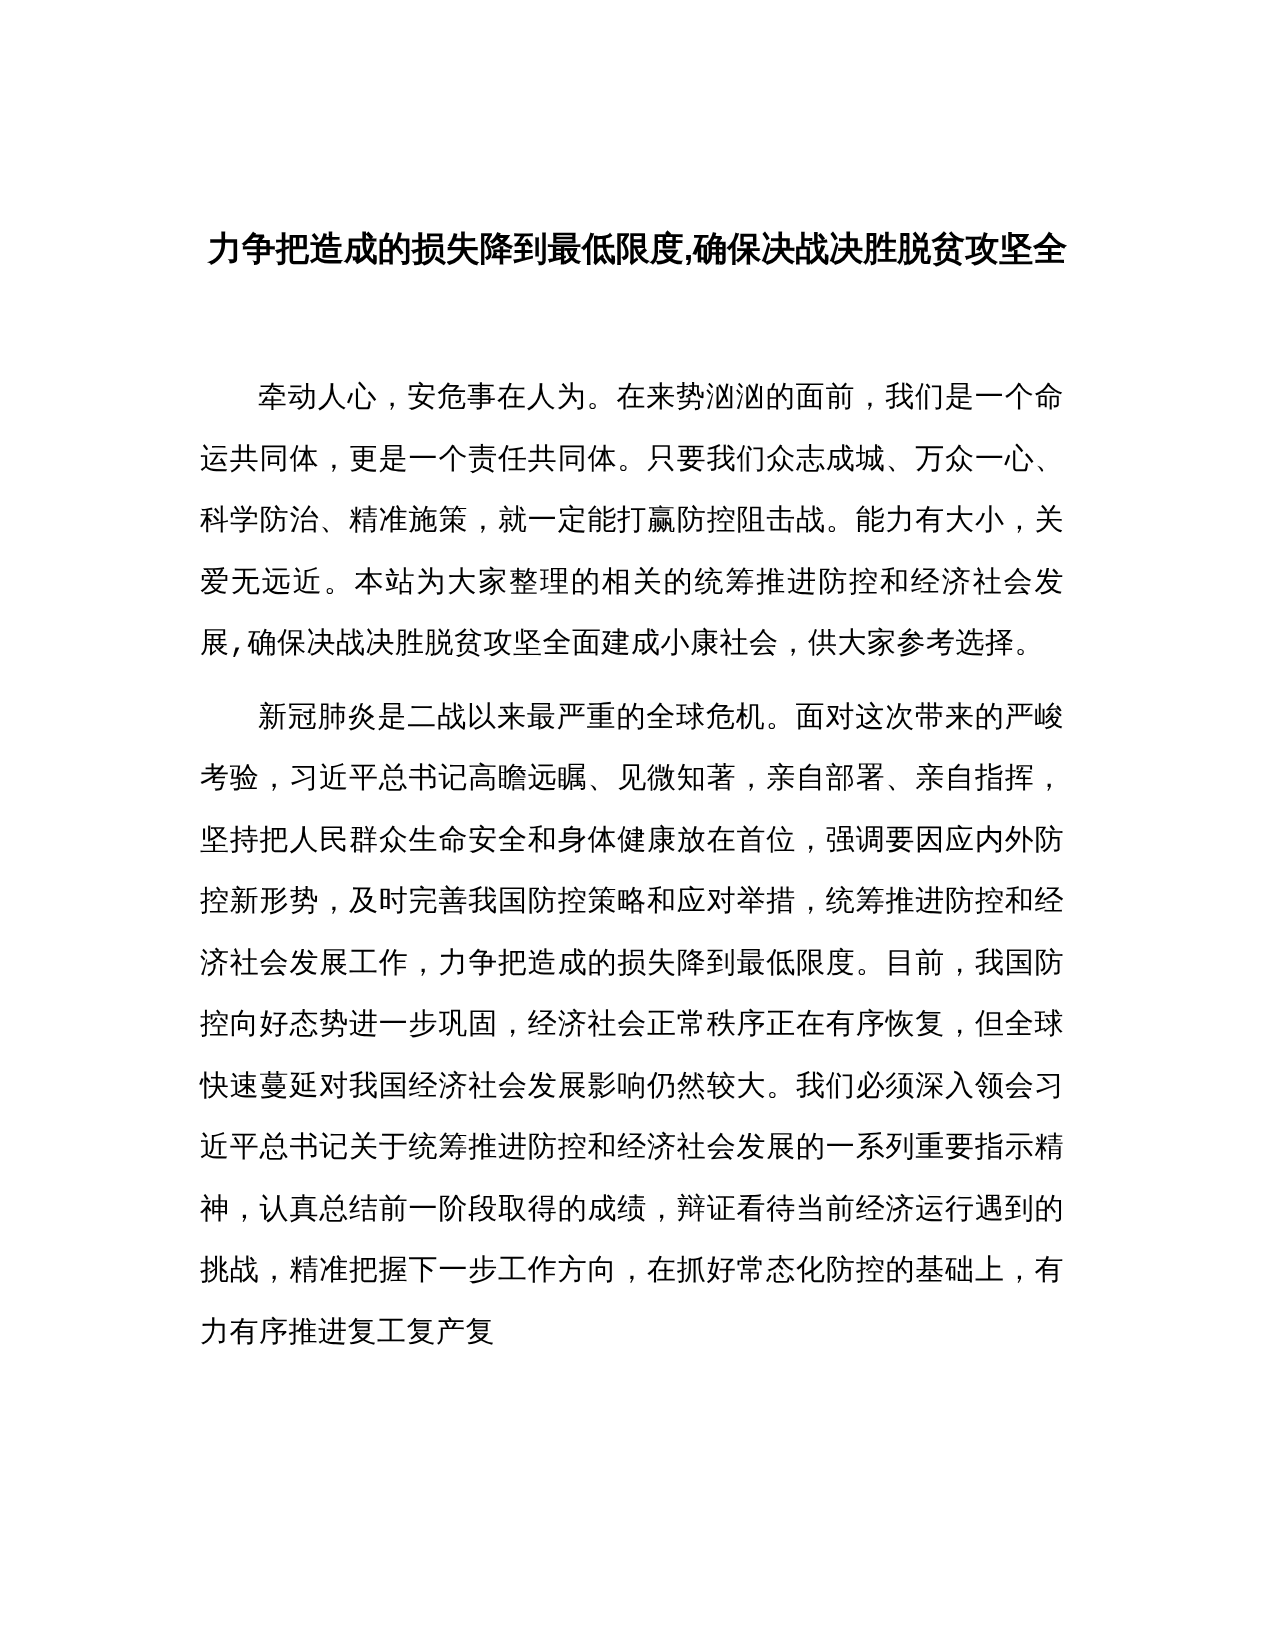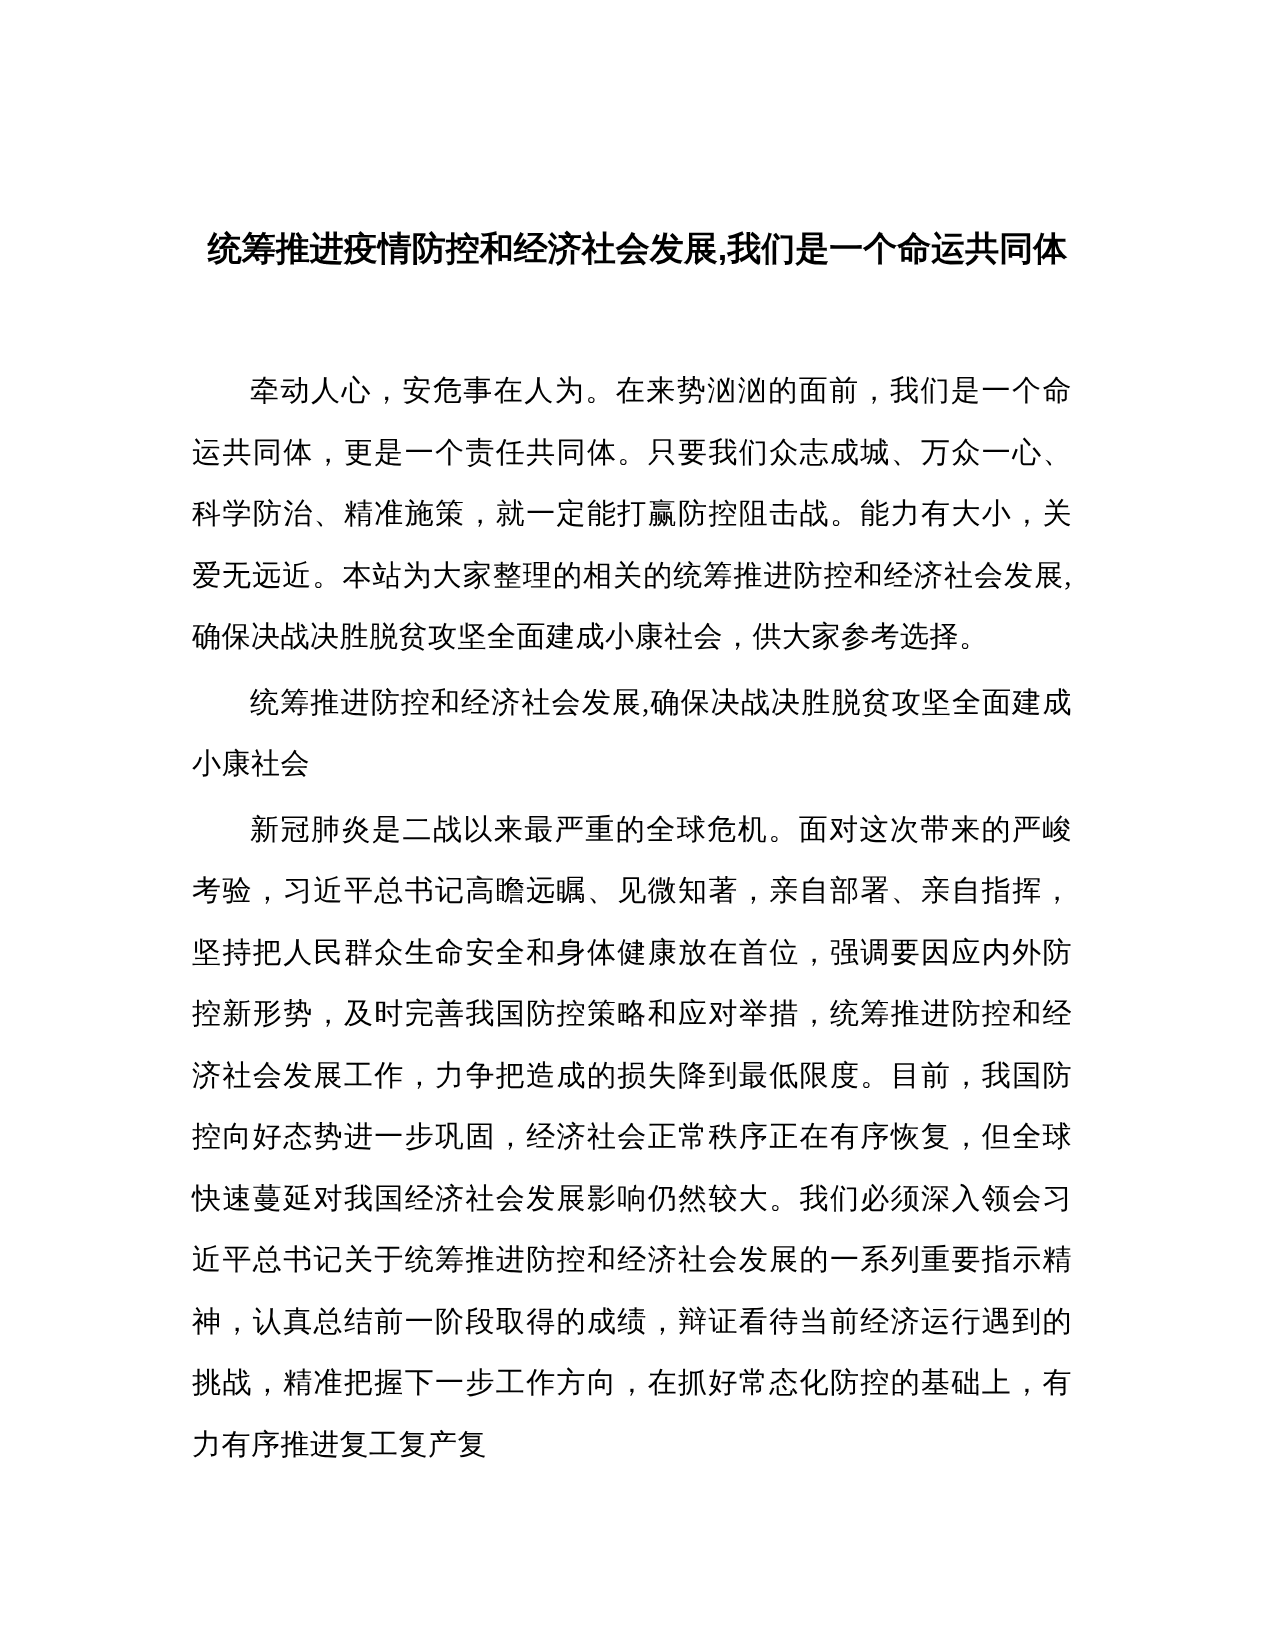--- a/index.html
+++ b/index.html
@@ -38,36 +38,36 @@
     position: absolute;
     top: 356px;
     left: 188px;
     width: 888px;
     font-family: "Liberation Serif", "DejaVu Serif", serif;
     font-size: 29px;
     line-height: 61.5px;
     color: #000000;
   }
   .content p {
-    margin: 4px;
+    margin: 12px;
     padding: 0;
     text-indent: 2em;
     text-align: justify;
     text-justify: inter-ideograph;
     letter-spacing: 0.5px;
+    font-family: Liberation Mono, monospace;
   }
 </style>
 </head>
 <body>
 
 <div class="page">
 
   <h1 class="title-block">
-    <div class="title-line">统筹推进疫情防控和经济社会发展,我们是一个命运共同体</div>
+    <div class="title-line">力争把造成的损失降到最低限度,确保决战决胜脱贫攻坚全</div>
   </h1>
 
   <div class="content">
     <p>牵动人心，安危事在人为。在来势汹汹的面前，我们是一个命运共同体，更是一个责任共同体。只要我们众志成城、万众一心、科学防治、精准施策，就一定能打赢防控阻击战。能力有大小，关爱无远近。本站为大家整理的相关的统筹推进防控和经济社会发展,确保决战决胜脱贫攻坚全面建成小康社会，供大家参考选择。</p>
-    <p>统筹推进防控和经济社会发展,确保决战决胜脱贫攻坚全面建成小康社会</p>
     <p>新冠肺炎是二战以来最严重的全球危机。面对这次带来的严峻考验，习近平总书记高瞻远瞩、见微知著，亲自部署、亲自指挥，坚持把人民群众生命安全和身体健康放在首位，强调要因应内外防控新形势，及时完善我国防控策略和应对举措，统筹推进防控和经济社会发展工作，力争把造成的损失降到最低限度。目前，我国防控向好态势进一步巩固，经济社会正常秩序正在有序恢复，但全球快速蔓延对我国经济社会发展影响仍然较大。我们必须深入领会习近平总书记关于统筹推进防控和经济社会发展的一系列重要指示精神，认真总结前一阶段取得的成绩，辩证看待当前经济运行遇到的挑战，精准把握下一步工作方向，在抓好常态化防控的基础上，有力有序推进复工复产复</p>
   </div>
 
 </div>
 
 </body></html>

